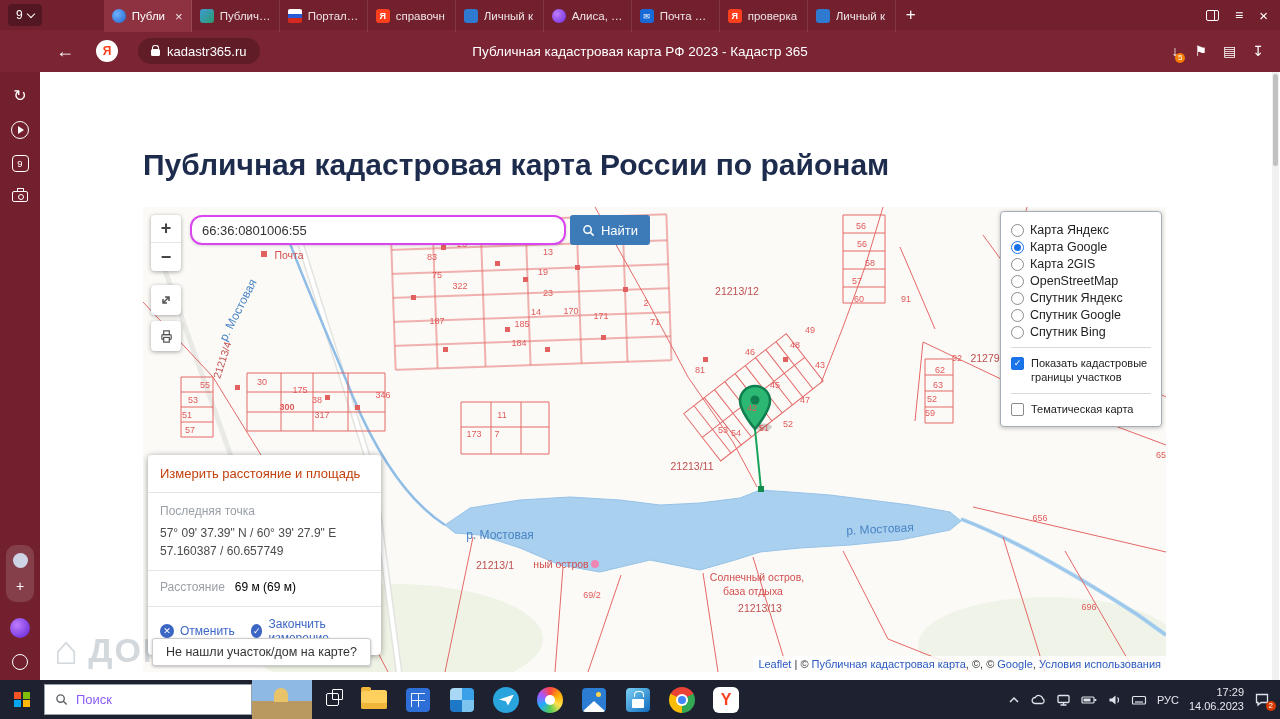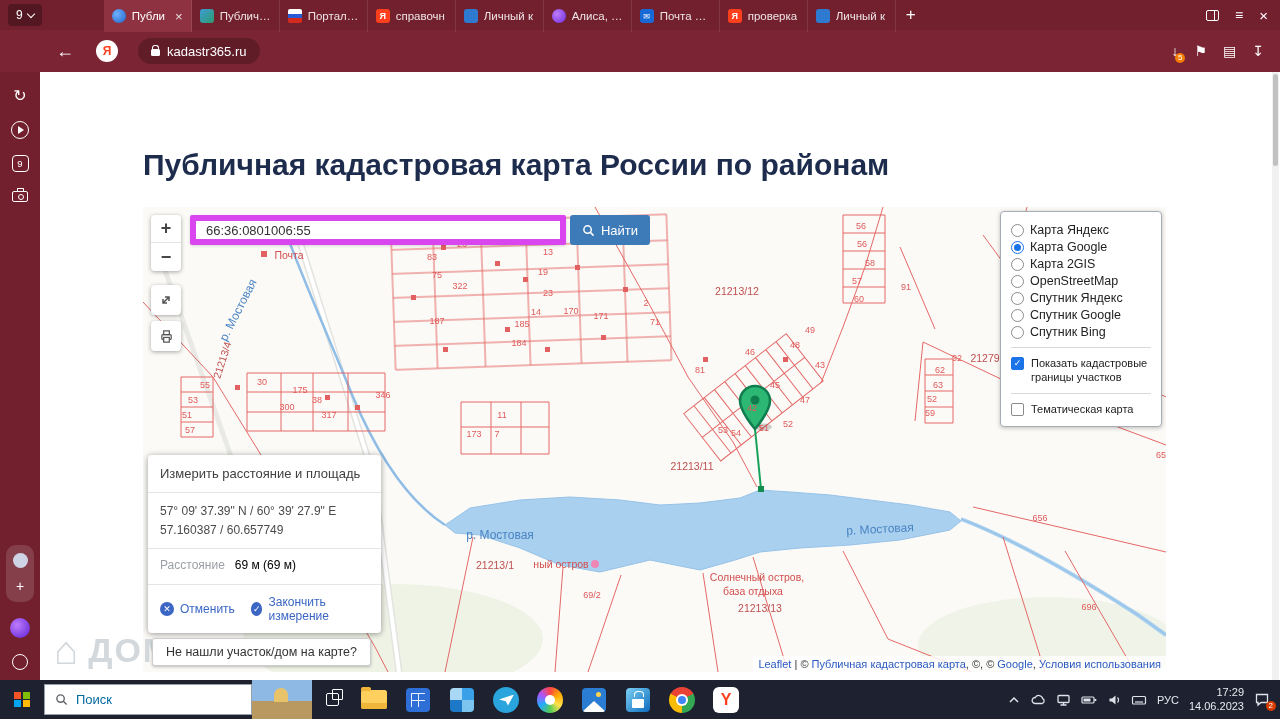--- a/index.html
+++ b/index.html
@@ -78,55 +78,55 @@
 .lbl-q{font-size:10.5px;color:#bf4e4e}
 .lbl-w{font-size:12px;color:#4a84c4}
 .lbl-p{font-size:10.5px;color:#d14f4f}
 
 .zoomctl{position:absolute;left:8px;top:8px;width:30px;background:#fff;border-radius:4px;box-shadow:0 1px 4px rgba(0,0,0,.35);z-index:20}
 .zbtn{width:30px;height:28px;display:flex;align-items:center;justify-content:center;font-size:18px;font-weight:700;color:#444;cursor:pointer}
 .zbtn:first-child{border-bottom:1px solid #e5e5e5}
 .sqbtn{position:absolute;left:8px;width:30px;height:30px;background:#fff;border-radius:4px;box-shadow:0 1px 4px rgba(0,0,0,.35);display:flex;align-items:center;justify-content:center;cursor:pointer;z-index:20}
 .fsbtn{top:78px}.prbtn{top:114px}
 
-.srch{position:absolute;left:47px;top:8px;width:376px;height:30px;background:#fff;border:6px solid #d946ef;border-radius:2px;padding:0 10px;font-size:13px;color:#333;z-index:20;box-shadow:0 1px 3px rgba(0,0,0,.15);font-family:"Liberation Sans",sans-serif}
+.srch{position:absolute;left:47px;top:8px;width:376px;height:30px;background:#fff;border:2px solid #d946ef;border-radius:12px;padding:0 10px;font-size:13px;color:#333;z-index:20;box-shadow:0 1px 3px rgba(0,0,0,.15);font-family:"Liberation Sans",sans-serif}
 .findbtn{position:absolute;left:427px;top:8px;width:80px;height:30px;background:#3d7ab8;border-radius:3px;color:#fff;font-size:13px;display:flex;align-items:center;justify-content:center;gap:6px;cursor:pointer;z-index:20}
 
 .layers{position:absolute;left:857px;top:4px;width:162px;background:#fff;border:1px solid #a6adb4;border-radius:4px;box-shadow:0 1px 4px rgba(0,0,0,.25);padding:8px 10px 10px;z-index:20}
 .lrow{display:flex;align-items:center;gap:6px;font-size:12.5px;color:#222;margin:3px 0;cursor:pointer}
 .radio{width:13px;height:13px;border:1.5px solid #8b8b8b;border-radius:50%;position:relative;flex:none}
 .radio.on{border-color:#1a73e8}
 .radio.on::after{content:'';position:absolute;inset:2px;background:#1a73e8;border-radius:50%}
 .crow{display:flex;align-items:flex-start;gap:7px;font-size:11px;color:#222;border-top:1px solid #d9d9d9;margin-top:8px;padding-top:8px;line-height:1.3;cursor:pointer}
 .cbx{width:13px;height:13px;border:1.5px solid #8b8b8b;border-radius:2px;flex:none;font-size:9px;color:#fff;display:flex;align-items:center;justify-content:center;margin-top:1px}
 .cbx.on{background:#1a73e8;border-color:#1a73e8}
 
 .measure{position:absolute;left:5px;top:248px;width:233px;background:#fff;border-radius:4px;box-shadow:0 1px 6px rgba(0,0,0,.4);font-size:12px;z-index:20}
-.mp-title{padding:11px 12px;font-size:13px;color:#404040;border-bottom:1px solid #e5e5e5}
+.mp-title{padding:11px 12px;font-size:13px;color:#c2410c;border-bottom:1px solid #e5e5e5}
 .mp-body{padding:9px 12px;color:#4a4a4a;line-height:1.55}
 .muted{color:#9aa0a6;margin-bottom:3px}
 .mp-dist{padding:9px 12px;border-top:1px solid #e5e5e5;display:flex;gap:10px}
 .mp-foot{padding:10px 12px;border-top:1px solid #e5e5e5;display:flex;gap:16px}
 .mlink{color:#3b66c4;display:flex;align-items:center;gap:6px;cursor:pointer}
 .mic{width:14px;height:14px;border-radius:50%;background:#3b66c4;color:#fff;font-size:9px;display:inline-flex;align-items:center;justify-content:center}
 .mic-x::after{content:'✕'}
 .mic-c::after{content:'✓'}
 
 .notfound{position:absolute;left:9px;top:431px;padding:6px 13px;background:#fff;border:1px solid #ccc;border-radius:3px;box-shadow:0 1px 3px rgba(0,0,0,.25);font-size:12.5px;color:#333;cursor:pointer;z-index:20}
 .attrib{position:absolute;right:0;bottom:0;background:rgba(255,255,255,.8);padding:2px 5px;font-size:11px;z-index:20;white-space:nowrap}
 .alink{color:#2a59c0;cursor:pointer}
 .aplain{color:#333}
 
 
 .taskbar{position:absolute;left:0;bottom:0;width:1280px;height:39px;background:#1d2130;display:flex;align-items:center;z-index:100;color:#e8eaf0}
 .start{width:44px;height:39px;display:flex;align-items:center;justify-content:center;cursor:pointer}
 .winlogo{display:grid;grid-template-columns:7px 7px;grid-template-rows:7px 7px;gap:1.5px}
 .winlogo span:nth-child(1){background:#f35325}.winlogo span:nth-child(2){background:#81bc06}
 .winlogo span:nth-child(3){background:#05a6f0}.winlogo span:nth-child(4){background:#ffba08}
-.tsearch{width:208px;height:31px;background:#fff;border:1px solid #98a0a8;display:flex;align-items:center;gap:8px;padding:0 10px;font-size:13px;color:#0369a1;cursor:text}
+.tsearch{width:208px;height:31px;background:#fff;border:1px solid #98a0a8;display:flex;align-items:center;gap:8px;padding:0 10px;font-size:13px;color:#8b5cf6;cursor:text}
 .widget{width:60px;height:39px;background:linear-gradient(#8db9e4 55%,#b9995f 55%);position:relative;cursor:pointer}
 .widget::after{content:'';position:absolute;left:22px;top:8px;width:14px;height:14px;background:#e8c36a;border-radius:50% 50% 0 0}
 .tvslot{width:40px;display:flex;justify-content:center;cursor:pointer}
 .tv-ic{position:relative;width:13px;height:13px;border:1.4px solid #fff;border-radius:2px}
 .tv-ic::before{content:'';position:absolute;right:-5px;top:-5px;width:9px;height:9px;border:1.4px solid #fff;border-radius:1px}
 .appslot{width:44px;height:39px;display:flex;align-items:center;justify-content:center;cursor:pointer}
 .ic-folder{width:26px;height:19px;background:#ffd05e;border-radius:2.5px;position:relative;box-shadow:inset 0 -6px 0 #f0b63a}
 .ic-folder::before{content:'';position:absolute;top:-3px;left:0;width:10px;height:4px;background:#f0b63a;border-radius:2px 2px 0 0}
 .ic-bluetab{width:24px;height:24px;background:#2d6fd6;border-radius:4px;position:relative}
 .ic-bluetab::after{content:'';position:absolute;inset:5px;background-image:linear-gradient(#fff 1.5px,transparent 1.5px),linear-gradient(90deg,#fff 1.5px,transparent 1.5px);background-size:7px 7px;opacity:.9}
@@ -208,20 +208,21 @@
   </div>
 </div>
 
 <div class="toolbar">
   <span class="back">←</span>
   <span class="yabtn"></span>
   <div class="addr">
     <span class="lock"></span>
     <span>kadastr365.ru</span>
   </div>
+  <div class="ptitle">Публичная кадастровая карта РФ 2023 - Кадастр 365</div>
   <div class="tbicons">
     <span class="dlwrap">
       <span>↓</span>
       <span class="badge5">5</span>
     </span>
     <span>⚑</span>
     <span>▤</span>
     <span>↧</span>
   </div>
 </div>
@@ -319,21 +320,21 @@
         <span class="lbl lbl-n" style="left: 379px; top: 117px;">185</span>
         <span class="lbl lbl-n" style="left: 376px; top: 136px;">184</span>
         <span class="lbl lbl-n" style="left: 294px; top: 114px;">187</span>
         <span class="lbl lbl-n" style="left: 503px; top: 96px;">2</span>
         <span class="lbl lbl-n" style="left: 512px; top: 115px;">71</span>
         <span class="lbl lbl-n" style="left: 718px; top: 19px;">56</span>
         <span class="lbl lbl-n" style="left: 719px; top: 37px;">56</span>
         <span class="lbl lbl-n" style="left: 717px; top: 56px; padding-left: 20px;">58</span>
         <span class="lbl lbl-n" style="left: 714px; top: 74px;">57</span>
         <span class="lbl lbl-n" style="left: 716px; top: 92px;">60</span>
-        <span class="lbl lbl-n" style="left: 763px; top: 80px; text-align: right;">91</span>
+        <span class="lbl lbl-n" style="left: 763px; top: 92px; text-align: right;">91</span>
         <span class="lbl lbl-n" style="left: 814px; top: 151px;">92</span>
         <span class="lbl lbl-n" style="left: 797px; top: 163px;">62</span>
         <span class="lbl lbl-n" style="left: 795px; top: 178px;">63</span>
         <span class="lbl lbl-n" style="left: 789px; top: 192px;">52</span>
         <span class="lbl lbl-n" style="left: 787px; top: 206px;">59</span>
         <span class="lbl lbl-n" style="left: 677px; top: 158px;">43</span>
         <span class="lbl lbl-n" style="left: 662px; top: 193px;">47</span>
         <span class="lbl lbl-n" style="left: 609px; top: 165px; margin-top: 36px;">42</span>
         <span class="lbl lbl-n" style="left: 632px; top: 178px;">45</span>
         <span class="lbl lbl-n" style="left: 607px; top: 145px;">46</span>
@@ -343,23 +344,23 @@
         <span class="lbl lbl-n" style="left: 645px; top: 217px;">52</span>
         <span class="lbl lbl-n" style="left: 580px; top: 223px;">53</span>
         <span class="lbl lbl-n" style="left: 593px; top: 226px;">54</span>
         <span class="lbl lbl-n" style="left: 557px; top: 163px;">81</span>
         <span class="lbl lbl-n" style="left: 62px; top: 178px;">55</span>
         <span class="lbl lbl-n" style="left: 50px; top: 193px;">53</span>
         <span class="lbl lbl-n" style="left: 44px; top: 208px;">51</span>
         <span class="lbl lbl-n" style="left: 47px; top: 223px;">57</span>
         <span class="lbl lbl-n" style="left: 119px; top: 175px;">30</span>
         <span class="lbl lbl-n" style="left: 157px; top: 183px;">175</span>
-        <span class="lbl lbl-n" style="left: 144px; top: 200px;">300</span>
+        <span class="lbl lbl-n" style="left: 144px; top: 200px; font-weight: bold;">300</span>
         <span class="lbl lbl-n" style="left: 174px; top: 193px;">38</span>
-        <span class="lbl lbl-n" style="left: 179px; top: 208px; margin-left: 7px;">317</span>
+        <span class="lbl lbl-n" style="left: 179px; top: 208px;">317</span>
         <span class="lbl lbl-n" style="left: 219px; top: 188px; padding-left: 42px;">346</span>
         <span class="lbl lbl-n" style="left: 331px; top: 227px;">173</span>
         <span class="lbl lbl-n" style="left: 359px; top: 208px;">11</span>
         <span class="lbl lbl-n" style="left: 354px; top: 227px;">7</span>
         <span class="lbl lbl-n" style="left: 897px; top: 311px;">656</span>
         <span class="lbl lbl-n" style="left: 1018px; top: 248px;">65</span>
         <span class="lbl lbl-n" style="left: 946px; top: 400px;">696</span>
         <span class="lbl lbl-n" style="left: 449px; top: 388px;">69/2</span>
         <span class="lbl lbl-q" style="left: 594px; top: 84px;">21213/12</span>
         <span class="lbl lbl-q" style="left: 549px; top: 259px;">21213/11</span>
@@ -441,20 +442,21 @@
           <div class="crow">
             <span class="cbx"></span>
             <span>Тематическая карта</span>
           </div>
         </div>
     </div>
 
     <div class="measure">
       <div class="mp-title">Измерить расстояние и площадь</div>
       <div class="mp-body">
+        <div class="muted">Последняя точка</div>
         <div>57° 09' 37.39" N / 60° 39' 27.9" E</div>
         <div>57.160387 / 60.657749</div>
       </div>
       <div class="mp-dist">
         <span class="muted">Расстояние</span>
         <span>69 м (69 м)</span>
       </div>
       <div class="mp-foot">
         <span class="mlink">
           <span class="mic mic-x"></span>

